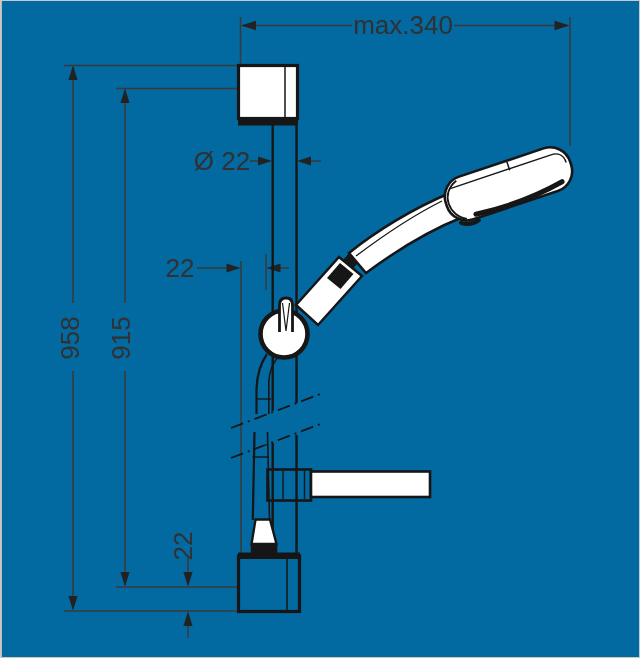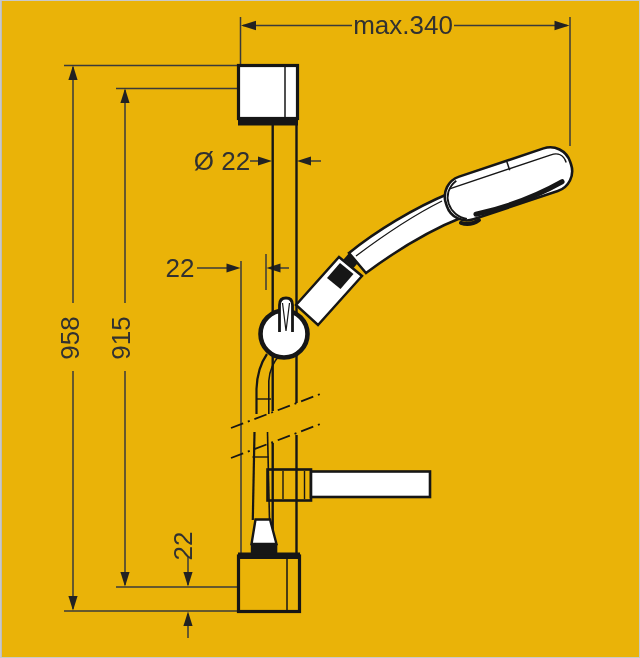--- a/index.html
+++ b/index.html
@@ -1,19 +1,19 @@
 <!DOCTYPE html>
 <html><head>
 <meta charset="utf-8">
 <style>
   html,body{margin:0;padding:0;background:#ffffff;}
   .stage{
     position:relative;
     width:640px;height:658px;
-    background:#eab308;
+    background:#0369a1;
     box-shadow:inset 0 0 0 1px #c9c9c9, inset 2px 0 0 #bdbdbd;
     overflow:hidden;
     font-family:"Liberation Sans", sans-serif;
   }
   svg{position:absolute;left:0;top:0;}
   text{
     font-family:"Liberation Sans", sans-serif;
     fill:#313131;
     font-size:26px;
   }

